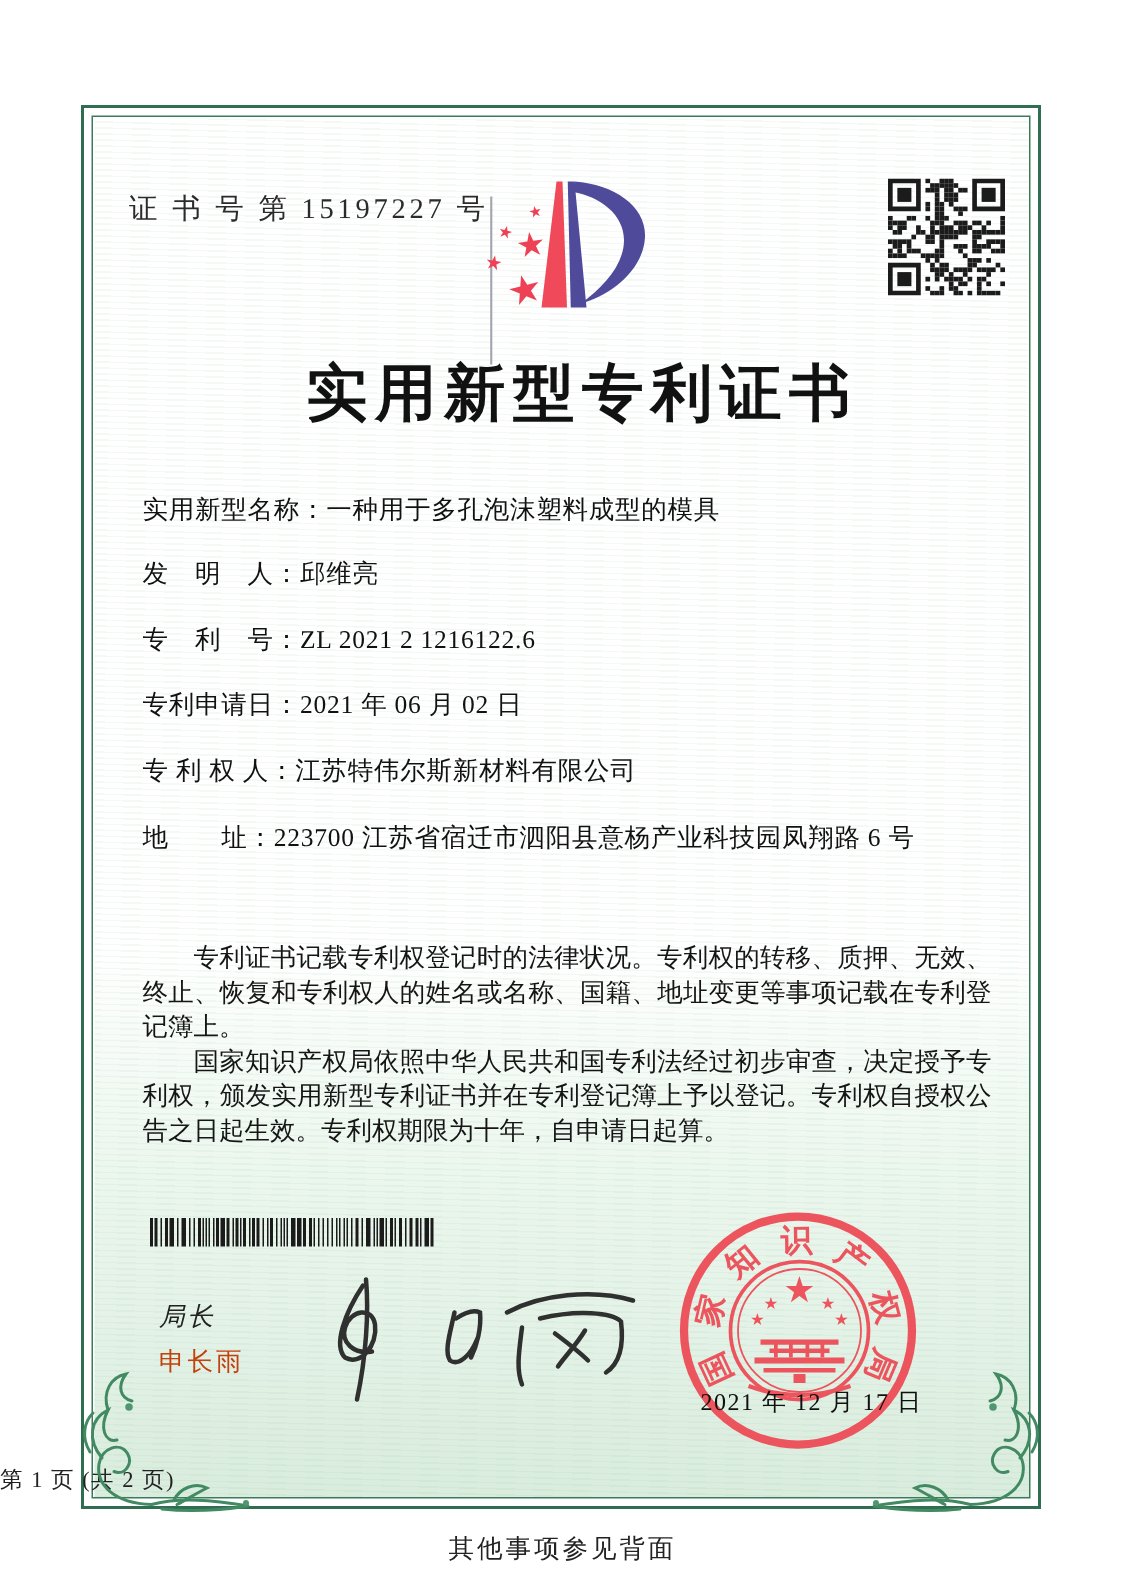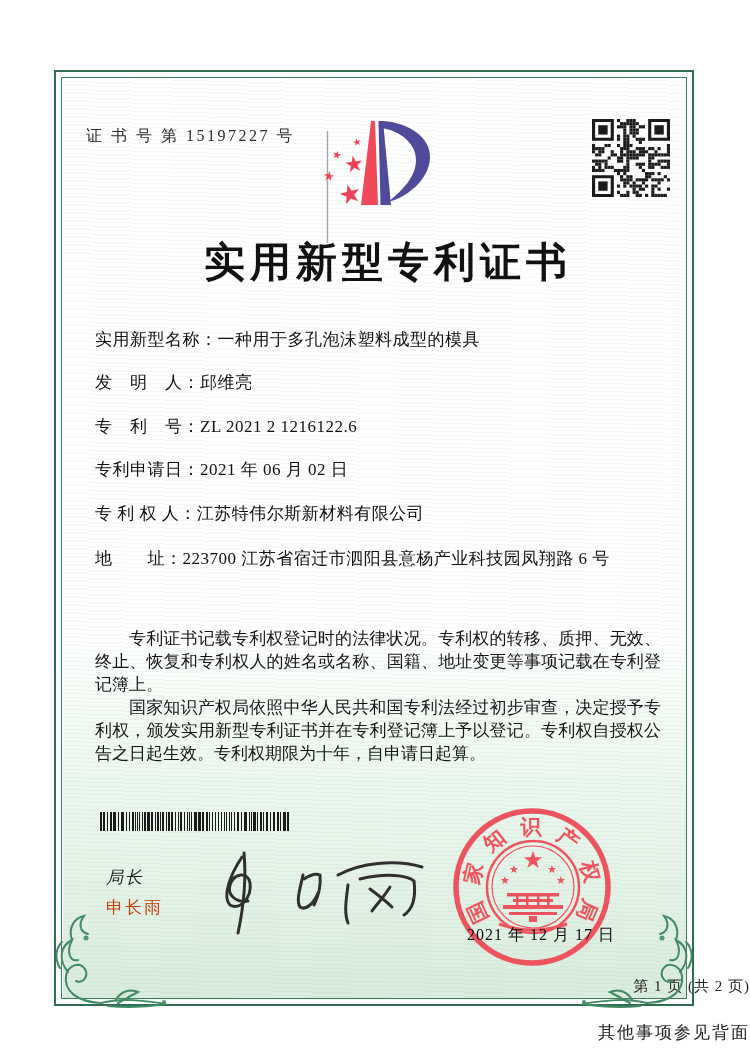--- a/index.html
+++ b/index.html
@@ -9,36 +9,36 @@
   .frame-outer{position:absolute;left:54px;top:70px;width:640px;height:936px;
         border:2.5px solid #2f6e50;box-sizing:border-box;}
   .frame-inner{position:absolute;left:61px;top:77px;width:626px;height:922px;
         border:1.2px solid #3c7a5c;box-sizing:border-box;}
   .bg-tint{position:absolute;left:62.5px;top:78.5px;width:623px;height:919px;
         background:
           repeating-linear-gradient(1.5deg, rgba(130,185,150,0.09) 0 1px, rgba(255,255,255,0) 1px 4px),
           linear-gradient(180deg, rgba(255,255,255,0) 0%, rgba(255,255,255,0) 60%,
                           rgba(234,246,236,.9) 76%, #e2f1e5 90%, #d9ecdd 100%);}
   
-  .cert-no{position:absolute;left:86px;top:126px;font-size:16px;letter-spacing:2.5px;color:#2b2b2b;}
+  .cert-no{position:absolute;left:86px;top:126px;font-size:19px;letter-spacing:2.5px;color:#2b2b2b;}
   .title{position:absolute;left:0;top:235px;width:750px;text-align:center;
          font-size:41px;font-weight:700;letter-spacing:5px;color:#111;padding-left:13px;}
   .field-row{position:absolute;left:95px;width:570px;font-size:17px;white-space:nowrap;color:#111;}
   .field-label{letter-spacing:.5px;font-family:Liberation Serif, serif;}
   .field-value{letter-spacing:.5px;text-align:center;}
   .grant-no{position:absolute;left:263px;top:0;}
   .paras{position:absolute;left:95px;top:627px;width:566px;font-size:17px;line-height:23px;
          text-align:justify;color:#151515;}
   .paras p{margin:0;text-indent:2em;}
   .signer-title{position:absolute;left:106px;top:866px;font-size:17px;letter-spacing:2px;color:#222;font-style:italic;}
   .signer-name{position:absolute;left:106px;top:896px;font-size:17px;letter-spacing:2px;color:#c2410c;}
   .seal-date{position:absolute;left:467px;top:925px;font-size:16px;letter-spacing:1px;color:#101010;z-index:6;}
-  .page-info{position:absolute;left:0;top:977px;width:750px;text-align:right;font-size:15px;
+  .page-info{position:absolute;left:0;top:977px;width:750px;text-align:left;font-size:15px;
              letter-spacing:1px;color:#222;}
-  .back-note{position:absolute;left:0;top:1021px;width:750px;text-align:right;font-size:17px;
+  .back-note{position:absolute;left:0;top:1021px;width:750px;text-align:center;font-size:17px;
              letter-spacing:2px;color:#222;}
   
   .logo-svg{position:absolute;left:300px;top:103px;z-index:2;}
   .qr-svg{position:absolute;left:592px;top:119px;z-index:2;}
   .barcode-svg{position:absolute;left:100px;top:812px;z-index:2;}
   .sig-svg{position:absolute;left:200px;top:845px;z-index:4;}
   .seal-svg{position:absolute;left:437px;top:790px;z-index:5;opacity:.92;}
   .flourish{position:absolute;z-index:3;}
   .flourish-left{left:46px;top:908px;}
   .flourish-right{left:567px;top:908px;transform:scaleX(-1);}

